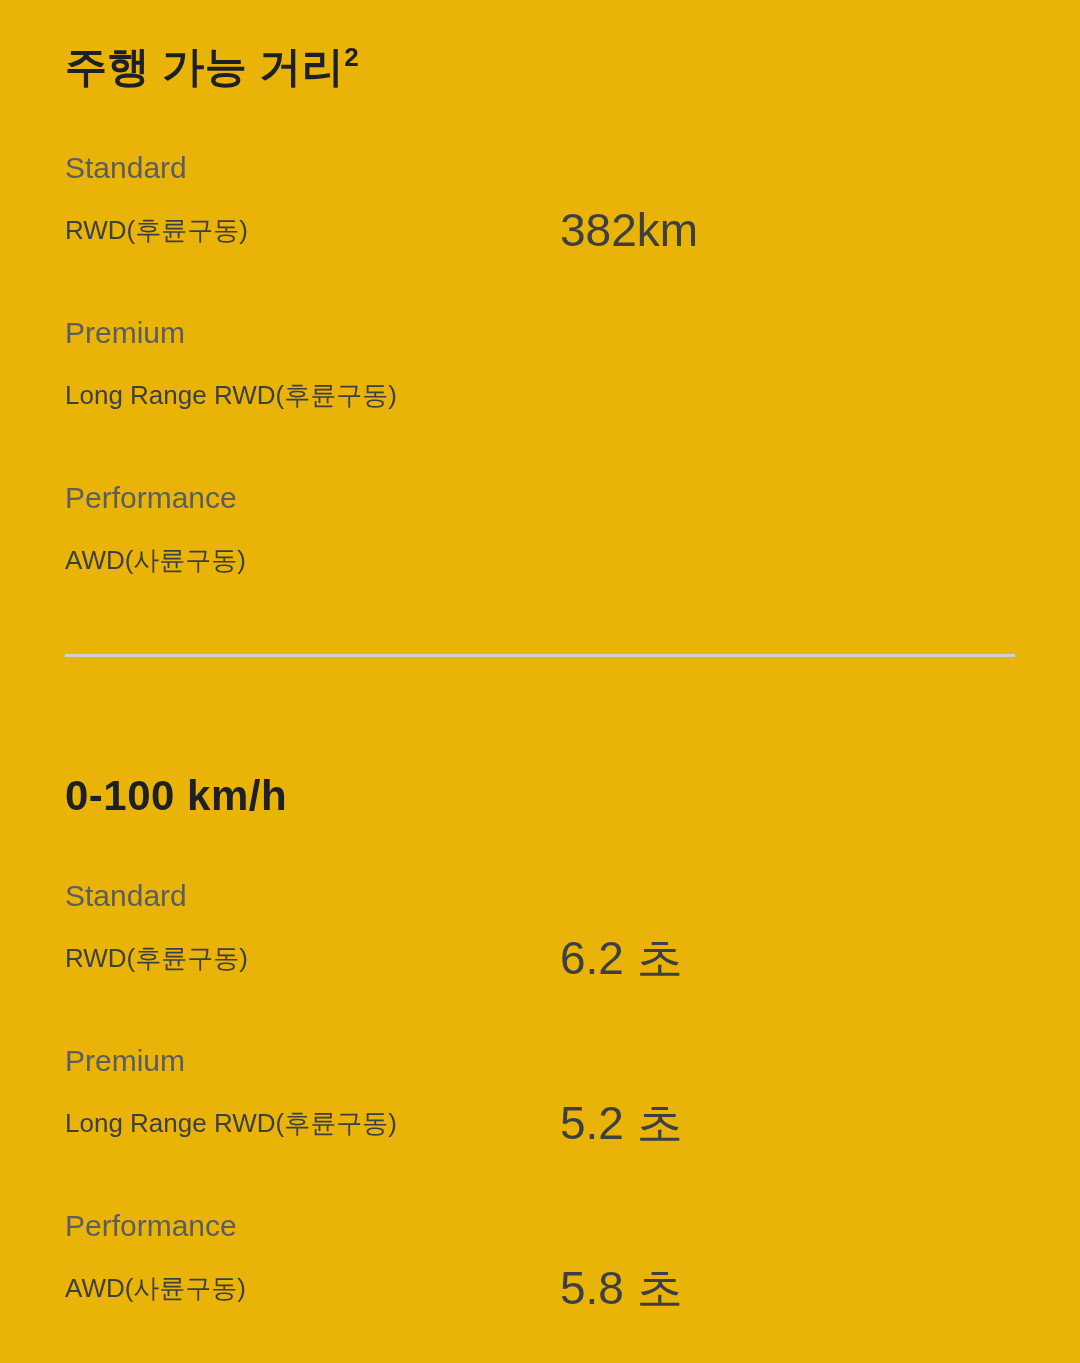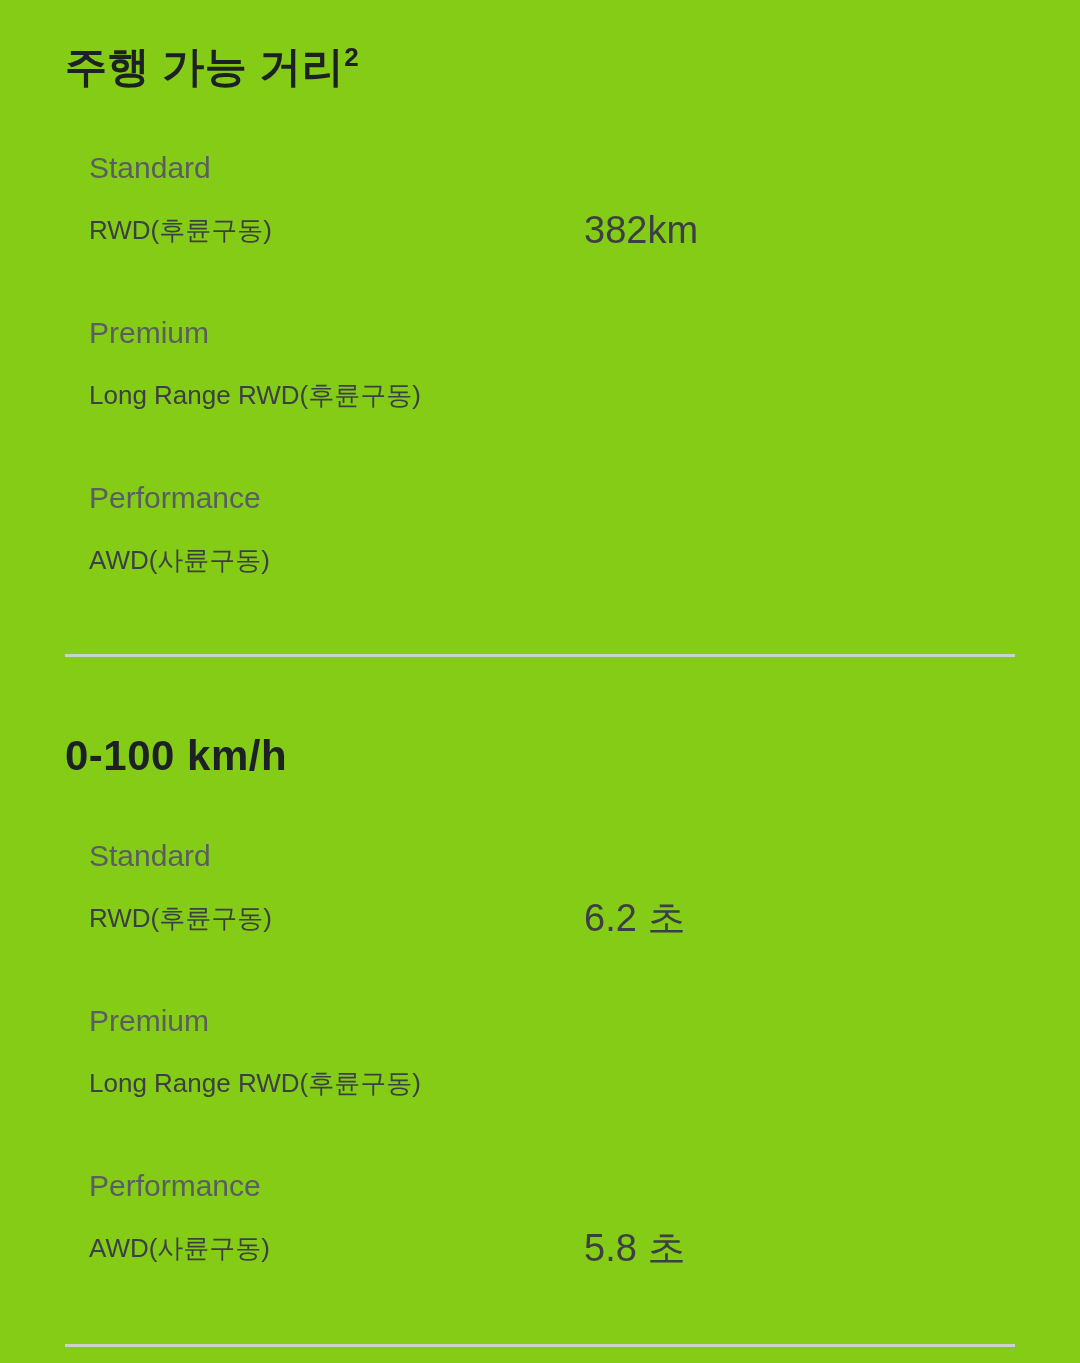--- a/index.html
+++ b/index.html
@@ -4,73 +4,73 @@
 <style>
   html, body {
     margin: 0;
     padding: 0;
     background: #ffffff;
     font-family: "Liberation Sans", "DejaVu Sans", sans-serif;
   }
   .page {
     width: 1080px;
     height: 1363px;
-    background: #84cc16;
+    background: #eab308;
     box-sizing: border-box;
     padding: 40px 65px 0 65px;
     overflow: hidden;
   }
   .section-title {
     margin: 0;
     font-size: 42px;
     line-height: 1.3;
     font-weight: 600;
     color: #1d2124;
     letter-spacing: 0.5px;
   }
   .section-title sup {
     font-size: 26px;
     font-weight: 600;
     line-height: 0;
     vertical-align: super;
   }
-  .spec-row { margin-top: 56px; margin-left: 24px; }
+  .spec-row { margin-top: 56px; }
   .spec-tier {
     font-size: 30px;
     line-height: 1.1;
     font-weight: 400;
     color: #5b5e61;
     margin-bottom: 16px;
   }
   .spec-line {
     display: grid;
     grid-template-columns: 495px 1fr;
     align-items: start;
   }
   .spec-name {
     font-size: 26px;
     line-height: 60px;
     font-weight: 400;
     color: #3c3f43;
     word-break: break-all;
   }
   .spec-value {
-    font-size: 38px;
+    font-size: 46px;
     line-height: 60px;
     font-weight: 400;
     color: #3c3f43;
     white-space: nowrap;
   }
   .divider {
     height: 3px;
     background: #cdcfd0;
     border: none;
     margin: 64px 0 0 0;
   }
-  .section-2 .section-title { margin-top: 72px; }
+  .section-2 .section-title { margin-top: 112px; }
   .divider-bottom { margin-top: 66px; }
 </style>
 </head>
 <body>
 
 <div class="page">
 
   <div class="section section-1">
     <h2 class="section-title"><span>주행 가능 거리</span><sup>2</sup></h2>
 
@@ -107,20 +107,21 @@
       <div class="spec-line">
         <div class="spec-name">RWD(후륜구동)</div>
         <div class="spec-value">6.2 초</div>
       </div>
     </div>
 
     <div class="spec-row">
       <div class="spec-tier">Premium</div>
       <div class="spec-line">
         <div class="spec-name">Long Range RWD(후륜구동)</div>
+        <div class="spec-value">5.2 초</div>
       </div>
     </div>
 
     <div class="spec-row">
       <div class="spec-tier">Performance</div>
       <div class="spec-line">
         <div class="spec-name">AWD(사륜구동)</div>
         <div class="spec-value">5.8 초</div>
       </div>
     </div>

